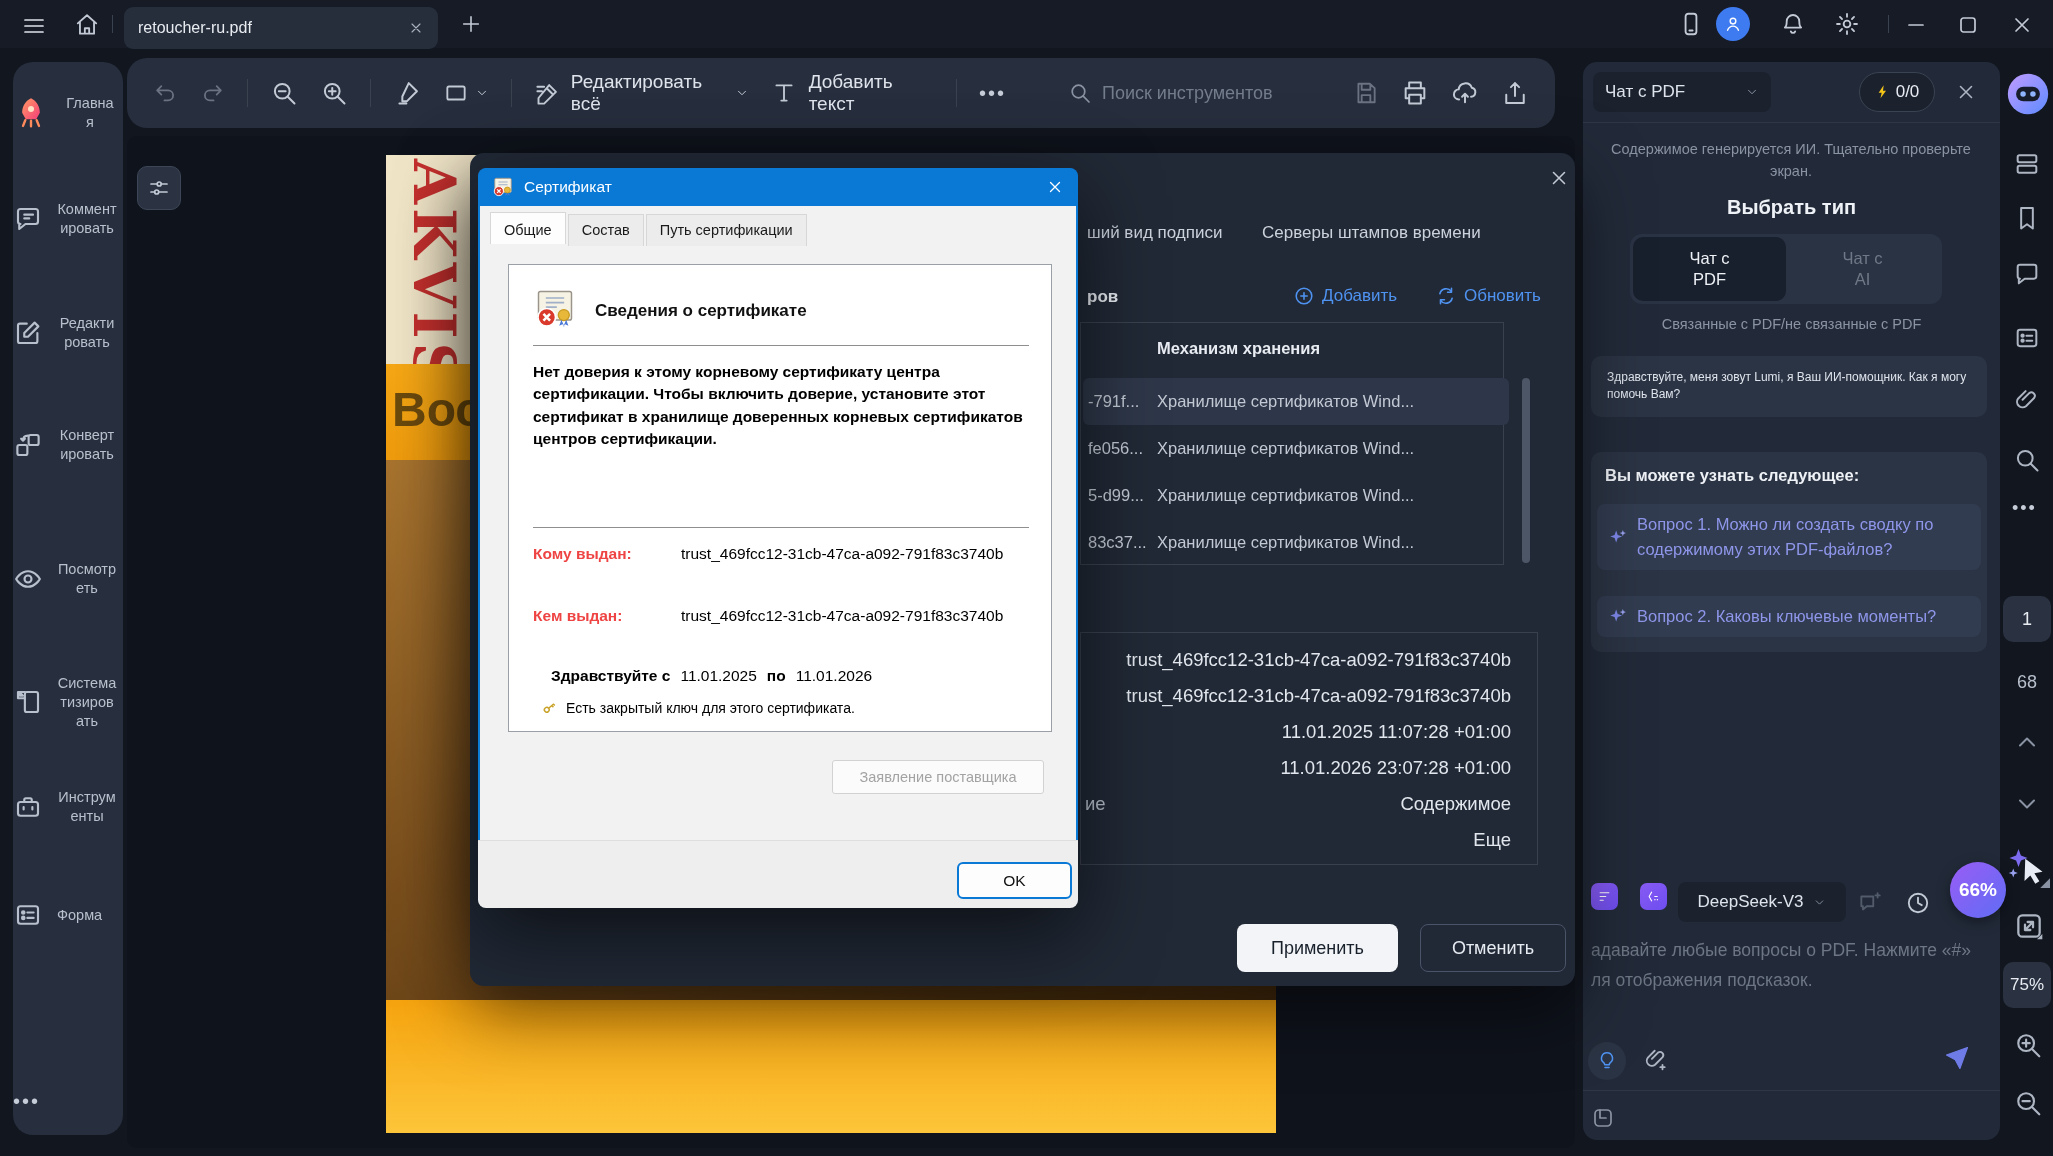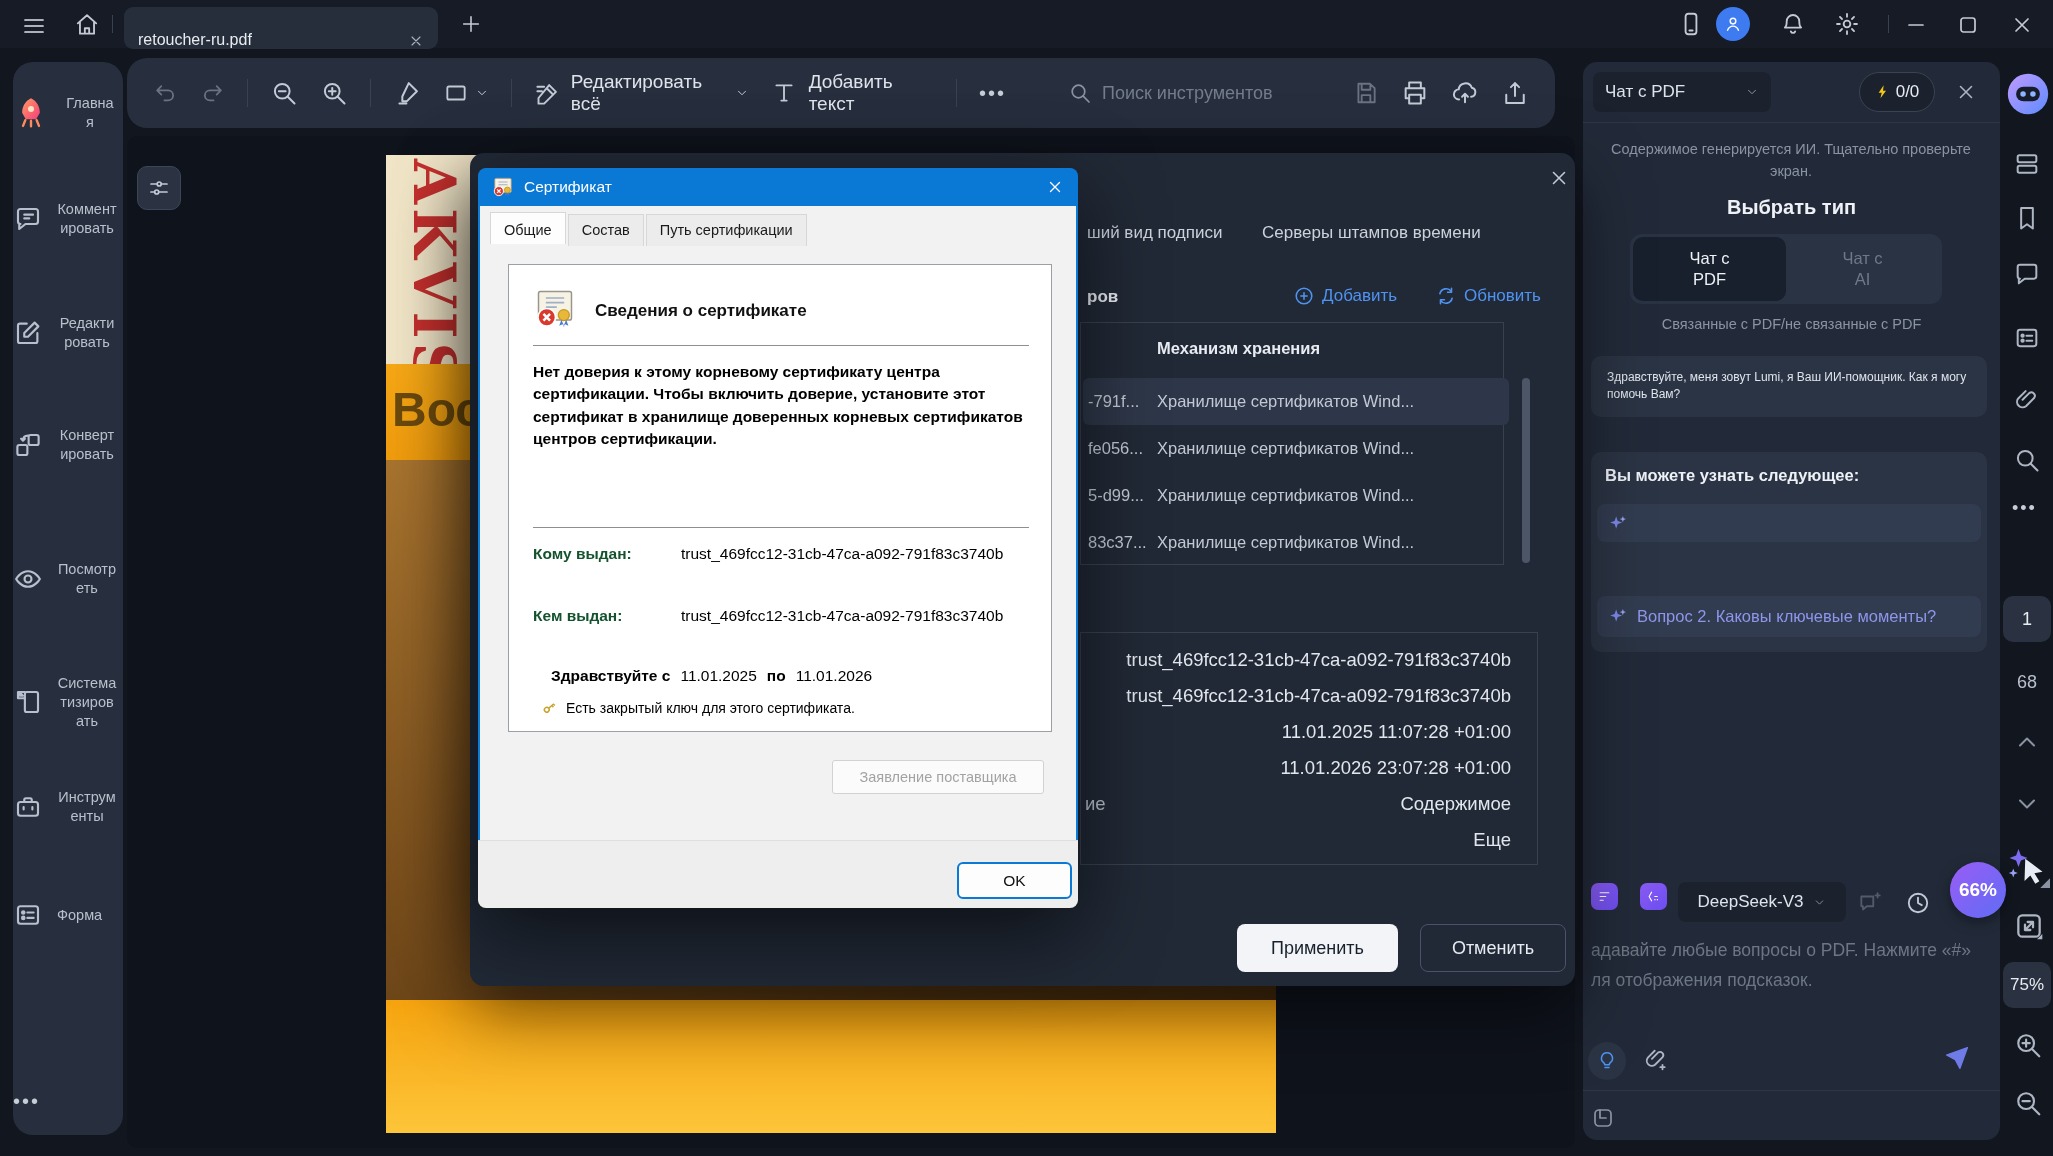--- a/index.html
+++ b/index.html
@@ -8,21 +8,21 @@
   .abs { position:absolute; }
   .ic { display:block; }
   .ic svg { display:block; }
   svg.st { fill:none; stroke:currentColor; stroke-width:1.7; stroke-linecap:round; stroke-linejoin:round; }
   .row { display:flex; align-items:center; }
   .panel { background:#272e3d; border-radius:20px; }
   .vdiv { width:1px; background:#3a4250; }
 
   
   .titlebar { left:0; top:0; width:2053px; height:48px; background:#161b26; }
-  .doc-tab { left:124px; top:7px; width:314px; height:42px; background:#262e3c; border-radius:9px; display:flex; align-items:flex-end; padding:0 14px; gap:10px; }
+  .doc-tab { left:124px; top:7px; width:314px; height:42px; background:#262e3c; border-radius:9px; display:flex; align-items:center; padding:0 14px; gap:10px; }
   .doc-tab .t { font-size:16px; color:#e8ebf0; flex:1; }
 
   
   .toolbar { left:127px; top:58px; width:1428px; height:70px; display:flex; align-items:center; gap:22px; padding:0 26px; }
   .tool { color:#c3cad6; }
   .tool.dim { color:#6b7382; }
   .tlabel { font-size:19px; color:#dfe4ec; }
   .search-input { background:transparent; border:none; outline:none; color:#aeb6c4; font-size:18px; width:215px; font-family:inherit; }
   .search-input::placeholder { color:#737d8c; }
 
@@ -58,21 +58,21 @@
   
   .cert-dialog { left:478px; top:168px; width:600px; height:740px; background:#f2f2f2; border:2px solid #0c7cd9; border-radius:10px; box-shadow:0 26px 80px rgba(0,0,0,.6); color:#111; }
   .cert-title { position:absolute; left:-2px; top:-2px; width:600px; height:38px; background:#0a79d6; border-radius:8px 8px 0 0; display:flex; align-items:center; padding:0 14px; gap:10px; }
   .cert-title .t { color:#fff; font-size:15.5px; flex:1; }
   .cert-tabs { position:absolute; left:10px; top:44px; display:flex; gap:2px; }
   .ctab { font-size:14.5px; color:#1a1a1a; padding:7px 13px 6px; border:1px solid #d7d7d7; border-bottom:none; background:#ececec; }
   .ctab.active { background:#fdfdfd; position:relative; top:-2px; padding-top:9px; }
   .cert-panel { position:absolute; left:28px; top:94px; width:544px; height:468px; background:#fff; border:1px solid #9aa0a6; }
   .chr { position:absolute; left:24px; width:496px; border-top:1px solid #8f8f8f; }
   .cwarn { position:absolute; left:24px; top:96px; width:500px; font-size:15.5px; font-weight:bold; line-height:1.45; color:#000; }
-  .clabel { position:absolute; left:24px; font-size:15.5px; font-weight:bold; color:#14532d; }
+  .clabel { position:absolute; left:24px; font-size:15.5px; font-weight:bold; color:#ef4444; }
   .cvalue { position:absolute; left:172px; font-size:15.5px; color:#000; white-space:nowrap; }
   .btn-provider { position:absolute; left:352px; top:590px; width:212px; height:34px; background:#fbfbfb; border:1px solid #d2d2d2; border-radius:3px; color:#a3a3a3; font-size:14.5px; display:flex; align-items:center; justify-content:center; }
   .cert-footer { position:absolute; left:-2px; top:670px; width:600px; height:68px; background:#eeeeee; border-top:1px solid #dedede; border-radius:0 0 8px 8px; }
   .btn-ok { position:absolute; left:479px; top:21px; width:115px; height:37px; background:#fdfdfd; border:2px solid #0a79d6; border-radius:6px; font-size:15.5px; color:#111; display:flex; align-items:center; justify-content:center; }
 
   
   .chat-panel { left:1583px; top:62px; width:417px; height:1078px; background:#222a39; border-radius:14px; }
   .chat-select { position:absolute; left:10px; top:10px; width:178px; height:40px; background:#1b222e; border-radius:8px; display:flex; align-items:center; padding:0 12px; gap:8px; font-size:17px; color:#dfe4ec; }
   .quota { position:absolute; left:276px; top:10px; width:76px; height:40px; border:1.5px solid #3a4352; background:#1b222e; border-radius:20px; display:flex; align-items:center; justify-content:center; gap:5px; font-size:17px; color:#e8ecf2; }
   .cdivider { position:absolute; left:0; width:417px; border-top:1px solid #2e3748; }
@@ -567,20 +567,21 @@
 
   <div class="sugg-card">
     <div class="sugg-head">Вы можете узнать следующее:</div>
     <div class="sugg" style="top:52px">
       <span class="ic">
         <svg width="22" height="22" viewBox="0 0 24 24">
             <path d="M10 5l1.7 4.8L16.5 11.5l-4.8 1.7L10 18l-1.7-4.8L3.5 11.5l4.8-1.7z" fill="#7d87e8"></path>
             <path d="M17.3 4.3l.9 2.5 2.5.9-2.5.9-.9 2.5-.9-2.5-2.5-.9 2.5-.9z" fill="#9aa3f0"></path>
           </svg>
         </span>
+      <span>Вопрос 1. Можно ли создать сводку по содержимому этих PDF-файлов?</span>
     </div>
     <div class="sugg" style="top:144px">
       <span class="ic">
         <svg width="22" height="22" viewBox="0 0 24 24">
             <path d="M10 5l1.7 4.8L16.5 11.5l-4.8 1.7L10 18l-1.7-4.8L3.5 11.5l4.8-1.7z" fill="#7d87e8"></path>
             <path d="M17.3 4.3l.9 2.5 2.5.9-2.5.9-.9 2.5-.9-2.5-2.5-.9 2.5-.9z" fill="#9aa3f0"></path>
           </svg>
         </span>
       <span>Вопрос 2. Каковы ключевые моменты?</span>
     </div>

